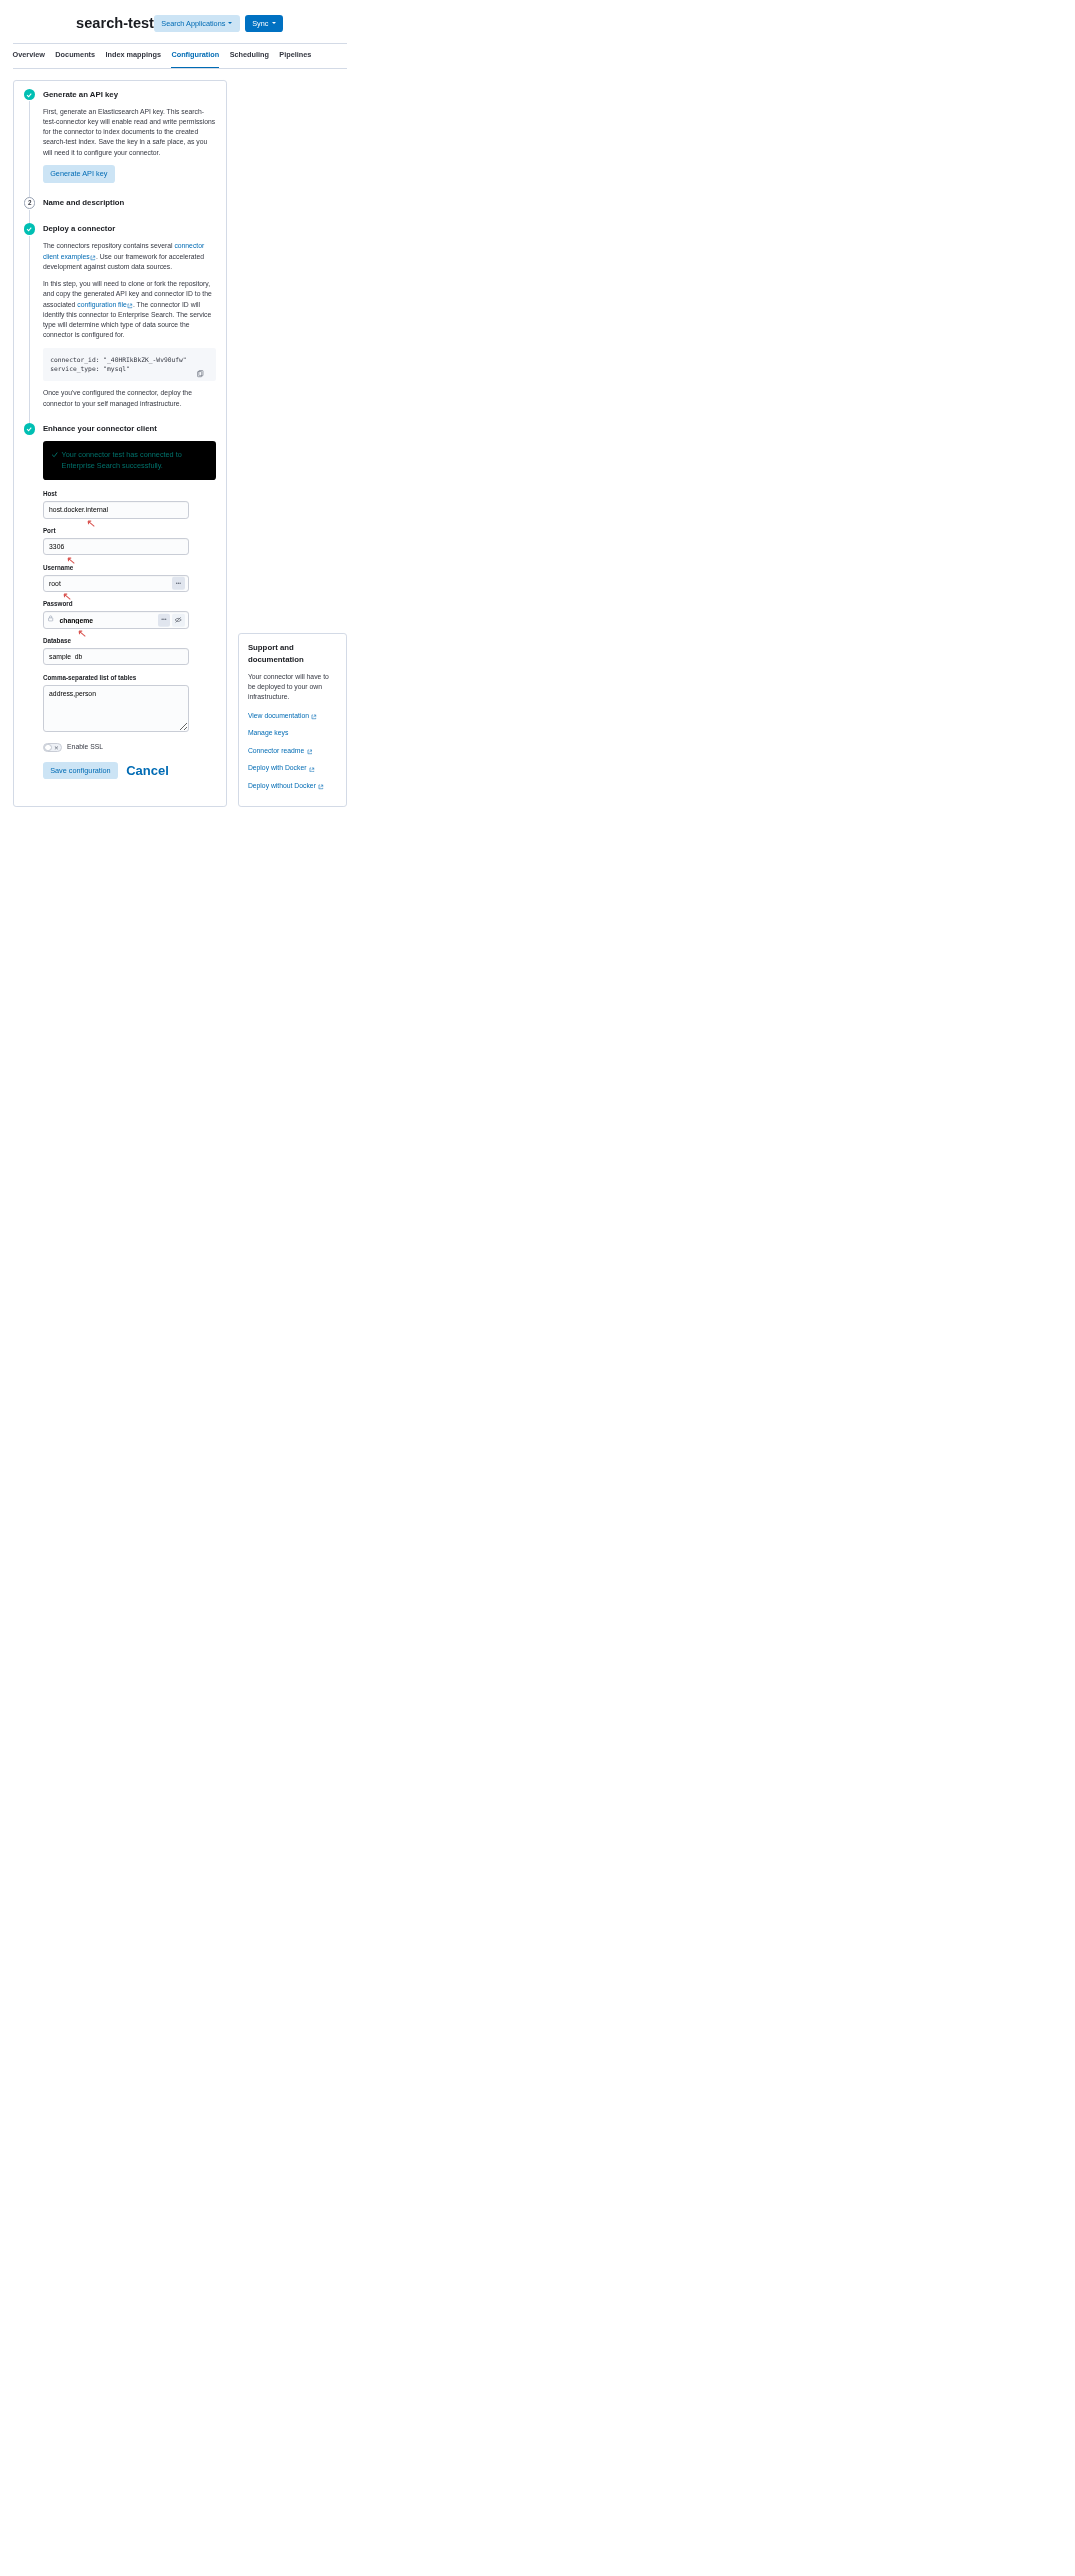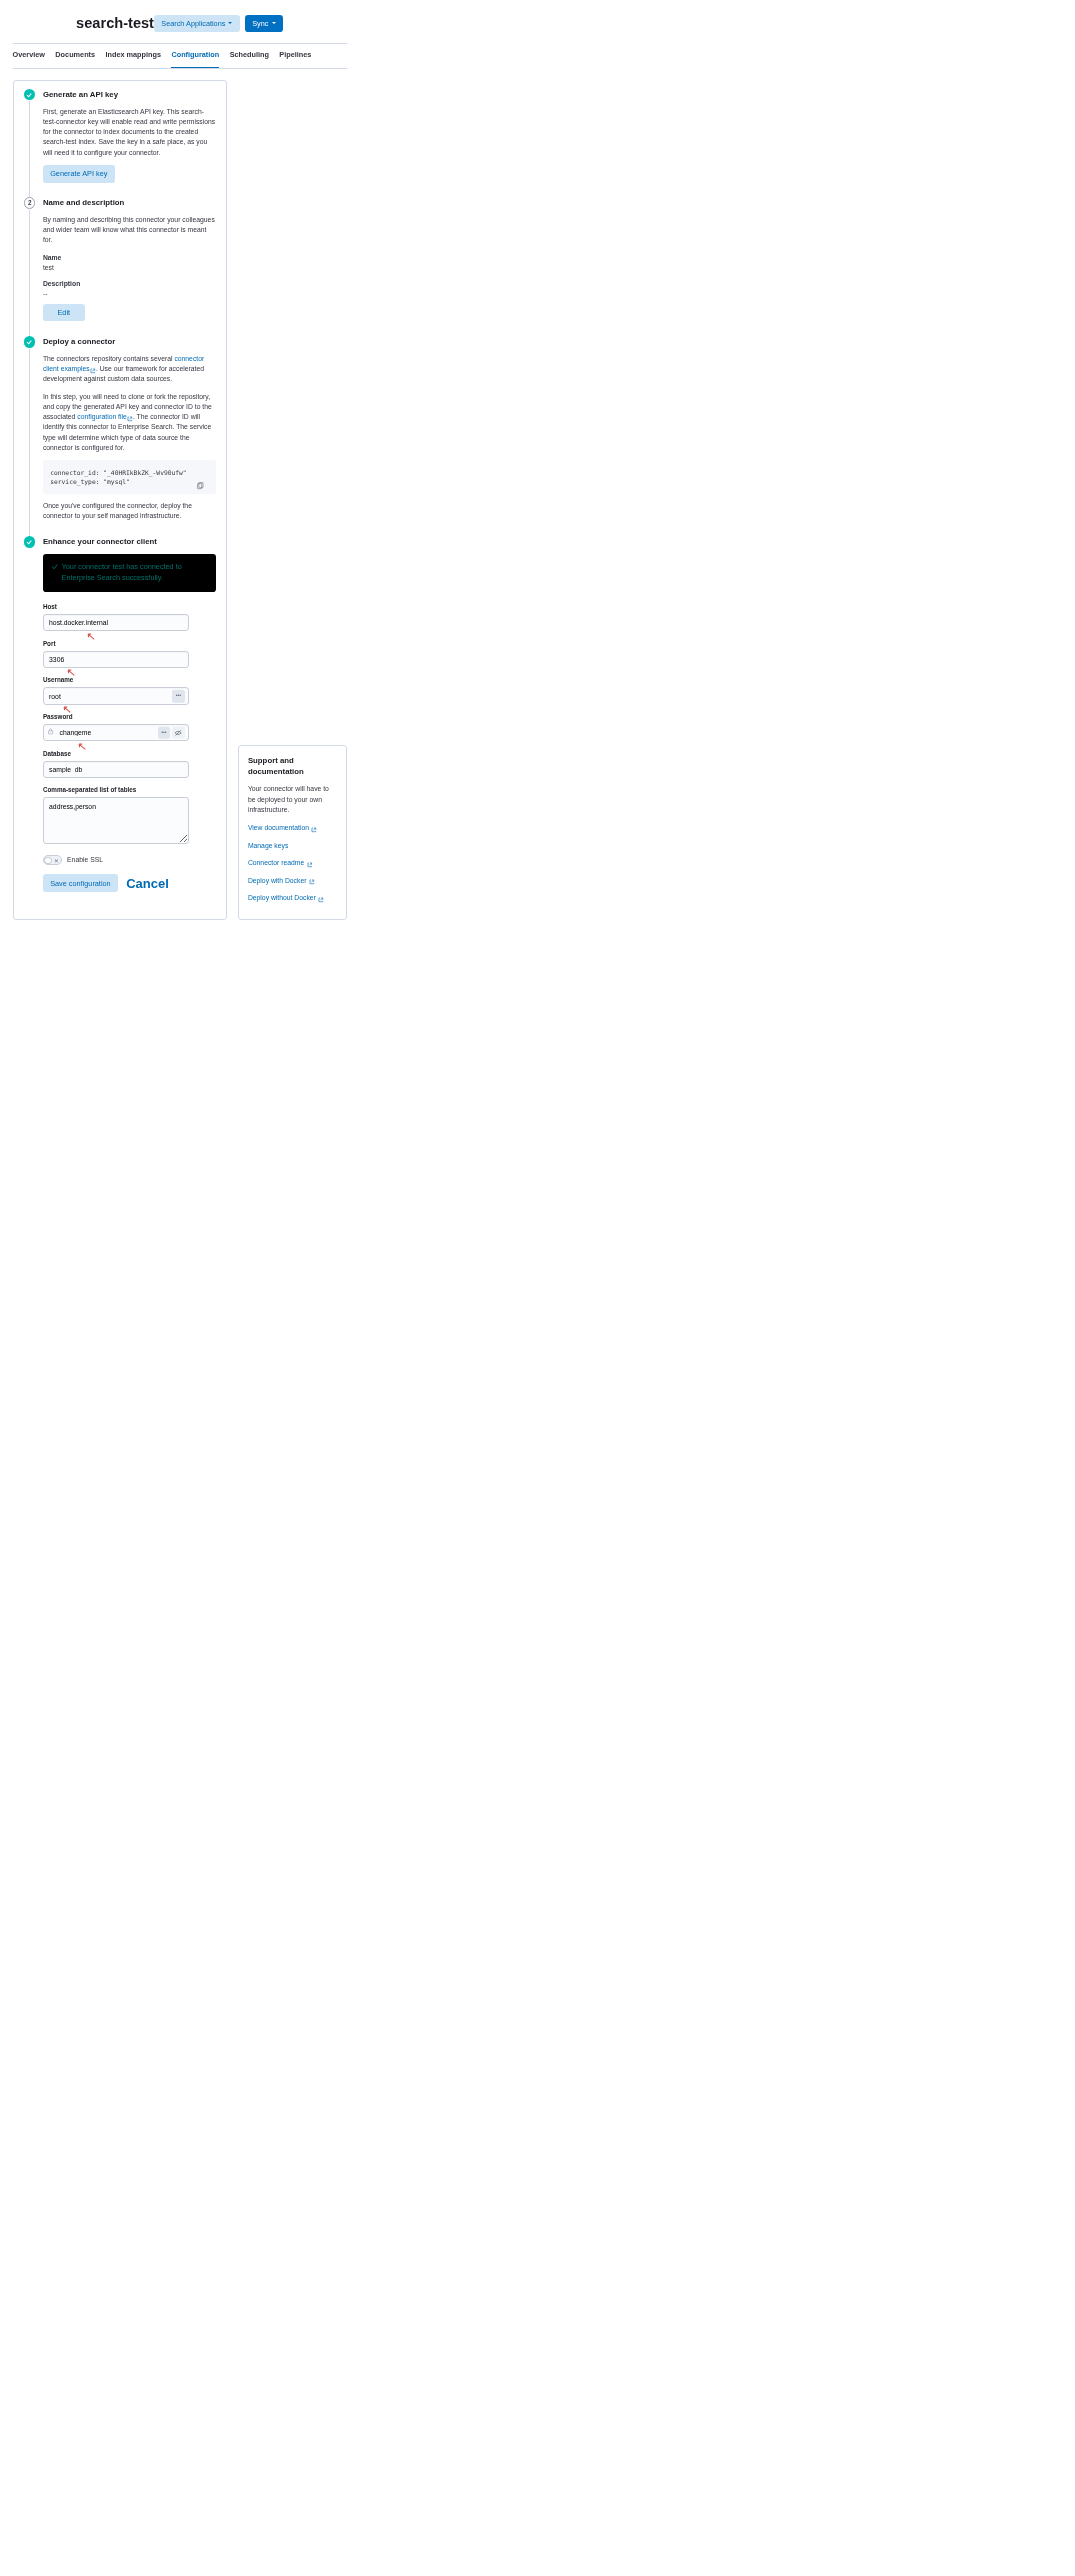--- a/index.html
+++ b/index.html
@@ -39,21 +39,21 @@
 .field-label { font-weight: 700; font-size: 6.8px; margin-top: 4.2px; }
 .field-value { font-size: 6.8px; color: #343741; margin-bottom: 5.2px; }
 .code-block { background: #f5f7fa; border-radius: 2.1px; padding: 7.3px; font-family: Menlo, Consolas, monospace; font-size: 6.3px; color: #343741; position: relative; margin-bottom: 7.3px; white-space: pre; }
 .copy-btn { position: absolute; top: 5.2px; right: 5.2px; width: 9.4px; height: 9.4px; cursor: pointer; }
 .callout { background: #000000; border-radius: 3.1px; padding: 8.3px; margin-bottom: 9.4px; display: flex; gap: 3.1px; align-items: flex-start; }
 .callout-check { color: #00726b; flex-shrink: 0; margin-top: 1px; }
 .callout-text { color: #00726b; font-size: 7.3px; font-weight: 500; }
 .form-group { margin-bottom: 7.3px; position: relative; }
 .form-label { font-size: 6.3px; font-weight: 600; color: #1a1c21; display: block; margin-bottom: 2.6px; }
 .form-input { width: 146px; padding: 4.2px 5.2px; border: 0.5px solid #c9cdd6; border-radius: 3.1px; font-size: 6.8px; background: #fbfcfd; box-shadow: 0 0.5px 0.5px rgba(0,0,0,0.05) inset; }
-.form-input.with-icon-left { padding-left: 15.6px; }
+.form-input.with-icon-left { padding-left: 15.6px; font-weight: bold; }
 .form-input.with-icon-right { padding-right: 31px; }
 .input-wrap { position: relative; width: 146px; }
 .input-icon-left { position: absolute; left: 4.2px; top: 50%; transform: translateY(-50%); color: #98a2b3; }
 .input-icon-right { position: absolute; right: 4.2px; top: 50%; transform: translateY(-50%); display: flex; gap: 2.1px; align-items: center; }
 .icon-btn { width: 12.5px; height: 12.5px; display: flex; align-items: center; justify-content: center; border-radius: 2.1px; cursor: pointer; }
 .icon-btn.key { background: #e0e5ee; color: #69707d; font-size: 5.2px; }
 .icon-btn.eye { background: #eef2f7; color: #5a606b; }
 .form-textarea { width: 146px; height: 47px; padding: 4.2px 5.2px; border: 0.5px solid #c9cdd6; border-radius: 3.1px; font-size: 6.8px; background: #fbfcfd; resize: both; font-family: inherit; }
 .switch-row { display: flex; align-items: center; gap: 5.2px; margin-bottom: 9.4px; }
 .switch { position: relative; width: 19px; height: 9.4px; background: #eef1f6; border: 0.5px solid #c9cdd6; border-radius: 5.2px; cursor: pointer; }
@@ -104,28 +104,20 @@
         <div class="step-title">Generate an API key</div>
         <div class="step-body">
           <p>First, generate an Elasticsearch API key. This search-test-connector key will enable read and write permissions for the connector to index documents to the created search-test index. Save the key in a safe place, as you will need it to configure your connector.</p>
           <button class="btn btn-light-blue">Generate API key</button>
         </div>
       </div>
 
       <div class="step">
         <div class="step-badge num">2</div>
         <div class="step-title">Name and description</div>
-        <div class="step-body">
-          <p>By naming and describing this connector your colleagues and wider team will know what this connector is meant for.</p>
-          <div class="field-label">Name</div>
-          <div class="field-value">test</div>
-          <div class="field-label">Description</div>
-          <div class="field-value">--</div>
-          <button class="btn btn-light-blue" style="padding:4.2px 14.6px">Edit</button>
-        </div>
       </div>
 
       <div class="step">
         <div class="step-badge done">
           <svg class="check-svg" viewBox="0 0 12 12">
               <path d="M2 6 L5 9 L10 3" stroke="#fff" stroke-width="2" fill="none"></path>
             </svg>
         </div>
         <div class="step-title">Deploy a connector</div>
         <div class="step-body">

